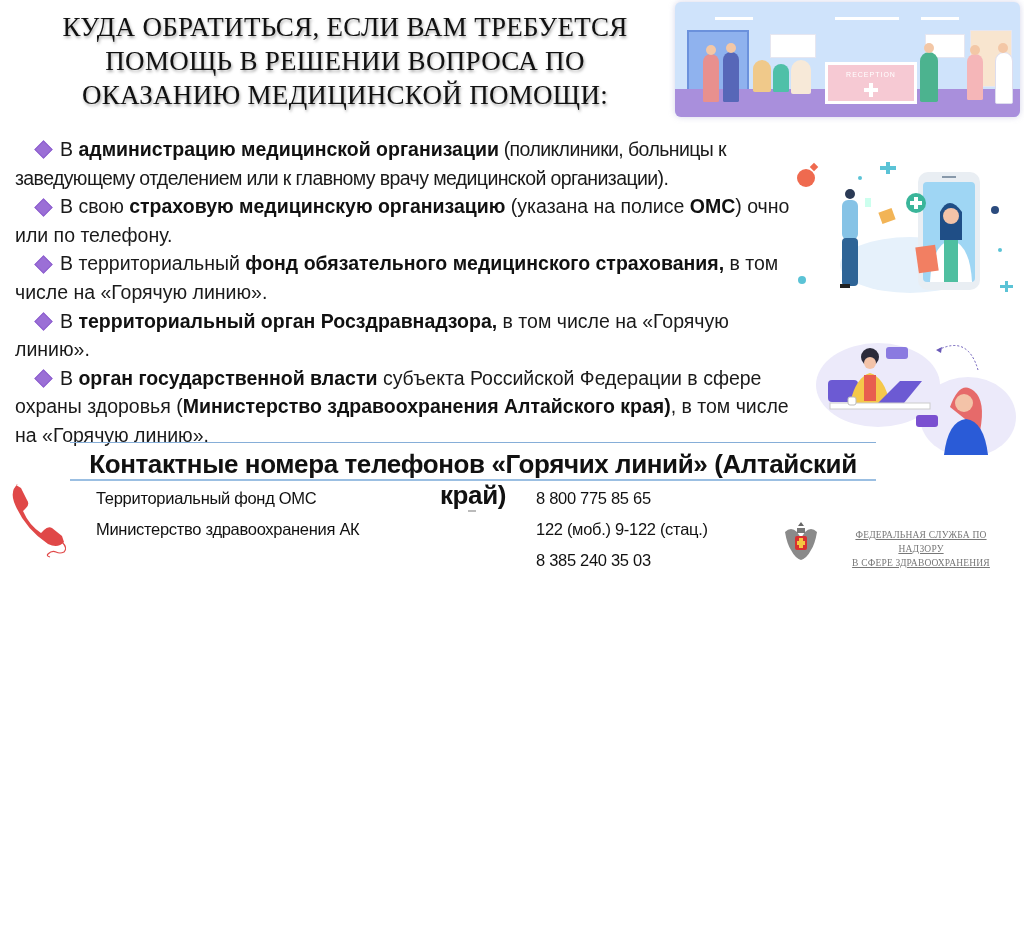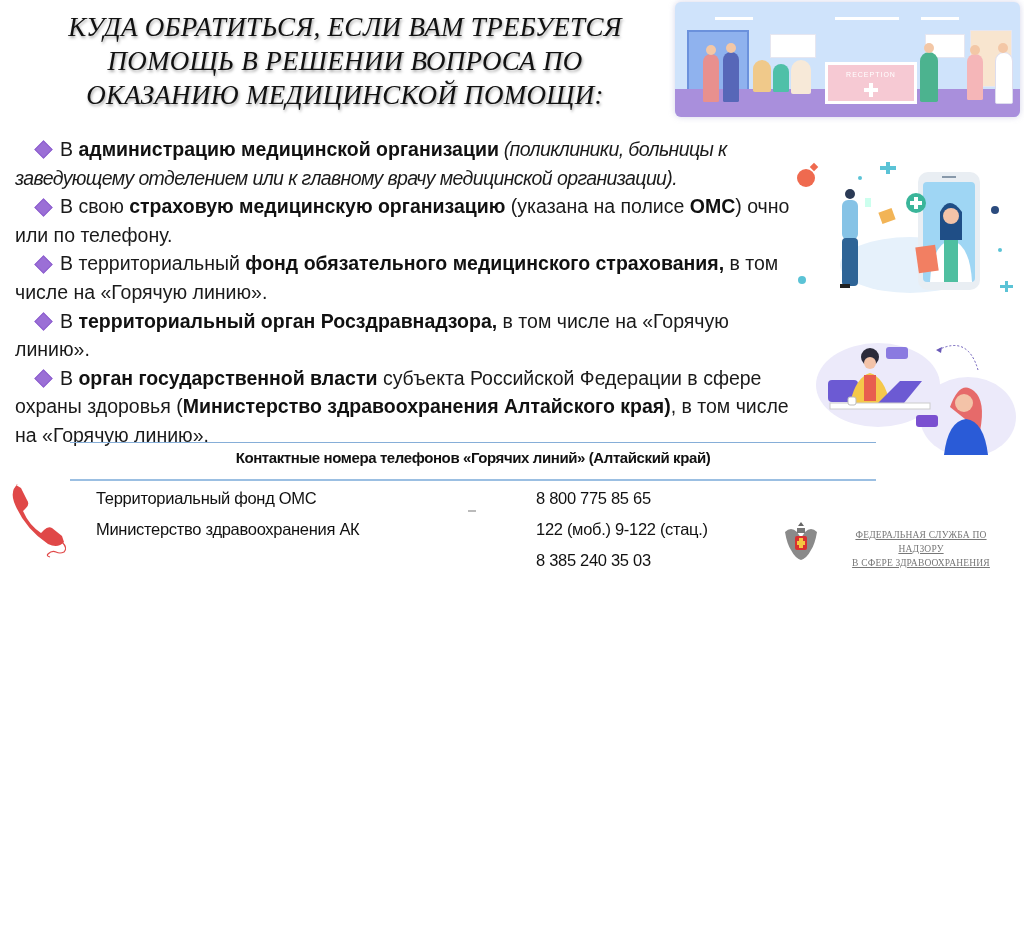--- a/index.html
+++ b/index.html
@@ -1,45 +1,45 @@
 <!DOCTYPE html>
 <html><head>
 <meta charset="utf-8">
 <style>
   html, body { margin:0; padding:0; background:#ffffff; }
   body { width:1024px; height:950px; position:relative; overflow:hidden; font-family:"Liberation Sans", sans-serif; color:#111; }
   .title { position:absolute; left:20px; top:10px; width:650px; text-align:center; font-family:"Liberation Serif", serif; font-size:27px; line-height:34px; color:#111; letter-spacing:0.3px; text-shadow:1px 2px 3px rgba(0,0,0,0.35); }
-  .title div { white-space:nowrap;font-style:italic; }
+  .title div { white-space:nowrap; }
 
   .hero { position:absolute; left:675px; top:2px; width:345px; height:115px; border-radius:6px; overflow:hidden; background:#cfe3fb; box-shadow:0 0 6px rgba(150,150,200,0.4); }
   .hero .floor { position:absolute; left:0; right:0; bottom:0; height:28px; background:#a98fdc; }
   .hero .wall-door { position:absolute; left:12px; top:28px; width:58px; height:64px; background:#8fb2ee; border:2px solid #6b91dc; }
   .hero .desk { position:absolute; left:150px; top:60px; width:86px; height:36px; background:#f6c9d3; border:3px solid #fff; }
   .hero .desk-label { position:absolute; left:0; right:0; top:6px; text-align:center; font-size:7px; color:#fff; letter-spacing:1px; }
   .hero .cross { position:absolute; left:36px; top:18px; width:14px; height:14px; }
   .hero .cross:before, .hero .cross:after { content:""; position:absolute; background:#fff; }
   .hero .cross:before { left:5px; top:0; width:4px; height:14px; }
   .hero .cross:after { left:0; top:5px; width:14px; height:4px; }
   .hero .lamp { position:absolute; top:15px; height:3px; background:#fff; }
   .hero .person { position:absolute; border-radius:10px 10px 2px 2px; }
   .hero .head { position:absolute; width:10px; height:10px; border-radius:50%; background:#f3c7a6; }
   .hero .board { position:absolute; background:#fff; border:1px solid #e6e6f0; }
 
   .items { position:absolute; left:15px; top:135px; width:790px; font-size:19.5px; line-height:28.6px; color:#1a1a1a; }
   .items p { margin:0; }
   .diamond { display:inline-block; width:11px; height:11px; background:#9b6fd6; transform:rotate(45deg); margin:0 10px 2px 22px; vertical-align:middle; border:1px solid #8e60cf; }
   .items b { font-weight:bold; color:#111; }
-  .items .cond { letter-spacing:-0.6px;font-style:italic; }
+  .items .cond { letter-spacing:-0.6px; }
 
   .ill1 { position:absolute; left:790px; top:150px; width:230px; height:145px; }
   .ill2 { position:absolute; left:808px; top:325px; width:210px; height:130px; }
 
   .rule-top { position:absolute; left:70px; top:442px; width:806px; height:1px; background:#86aed8; }
   .rule-bot { position:absolute; left:70px; top:479px; width:806px; height:2px; background:#9bbfe2; }
-  .hotline-title { position:absolute; left:70px; top:449px; width:806px; text-align:center; font-size:15px; font-weight:bold; letter-spacing:-0.4px; color:#111; }
+  .hotline-title { position:absolute; left:70px; top:449px; width:806px; text-align:center; font-size:26px; font-weight:bold; letter-spacing:-0.4px; color:#111; }
 
   .phone-icon { position:absolute; left:8px; top:478px; width:70px; height:80px; }
   .contacts { position:absolute; left:96px; top:485px; width:650px; font-size:16.5px; letter-spacing:-0.3px; }
   .row { position:relative; height:31px; line-height:26px; }
   .row .name { position:absolute; left:0; top:0; }
   .row .num { position:absolute; left:440px; top:0; }
   .dash { position:absolute; left:468px; top:510px; width:8px; height:2px; background:#bbb; }
 
   .emblem { position:absolute; left:781px; top:518px; width:40px; height:46px; }
   .agency { position:absolute; left:836px; top:528px; width:170px; text-align:center; font-family:"Liberation Serif", serif; font-size:9.5px; line-height:14px; color:#777; letter-spacing:0.2px;text-decoration:underline; }

